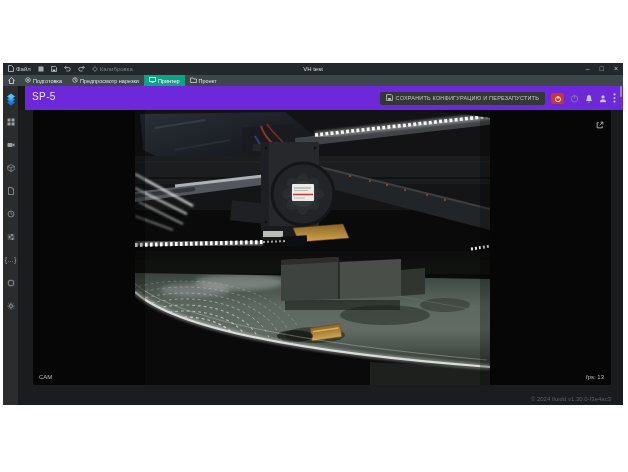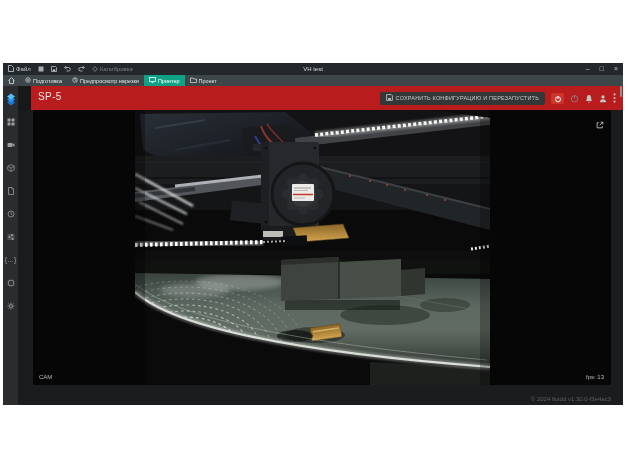--- a/index.html
+++ b/index.html
@@ -19,21 +19,21 @@
   .tb-controls{position:absolute;right:5px;top:0;height:12px;display:flex;align-items:center;gap:10px;color:#c3c8ca;font-size:7px;line-height:12px;}
   .tb-controls span{cursor:default;}
 
   
   .tabbar{position:absolute;top:12px;left:0;right:0;height:11px;background:#3d4649;display:flex;align-items:stretch;color:#e2e6e7;font-size:5.5px;}
   .tab-home{display:flex;align-items:center;padding:0 5px;}
   .tab{display:flex;align-items:center;gap:2px;padding:0 5px;white-space:nowrap;}
   .tab.active{background:#0ea286;color:#ffffff;}
 
   
-  .appbar{position:absolute;top:23px;left:28px;right:0;height:24px;background:#b91c1c;text-decoration:underline;}
+  .appbar{position:absolute;top:23px;left:22px;right:0;height:24px;background:#6d28d9;text-decoration:underline;}
   .printer-name{position:absolute;left:7px;top:5px;font-size:10px;color:#e4e7e8;letter-spacing:.4px;}
   .appbar-right{position:absolute;right:7px;top:0;height:24px;display:flex;align-items:center;gap:6px;}
   .save-config-btn{height:13px;background:#343738;border-radius:2px;color:#c6cacb;font-size:5.5px;display:flex;align-items:center;gap:3px;padding:0 6px;letter-spacing:.2px;white-space:nowrap;}
   .estop-btn{width:13px;height:11px;background:#cb352c;border-radius:2px;display:flex;align-items:center;justify-content:center;}
   .icon-btn{display:flex;align-items:center;justify-content:center;}
 
   
   .rail{position:absolute;left:0;top:23px;width:15px;bottom:0;background:#2b2c2e;display:flex;flex-direction:column;align-items:center;}
   .rail-logo{margin-top:6px;height:14px;display:flex;align-items:center;}
   .rail-icons{margin-top:4px;display:flex;flex-direction:column;align-items:center;width:100%;}

